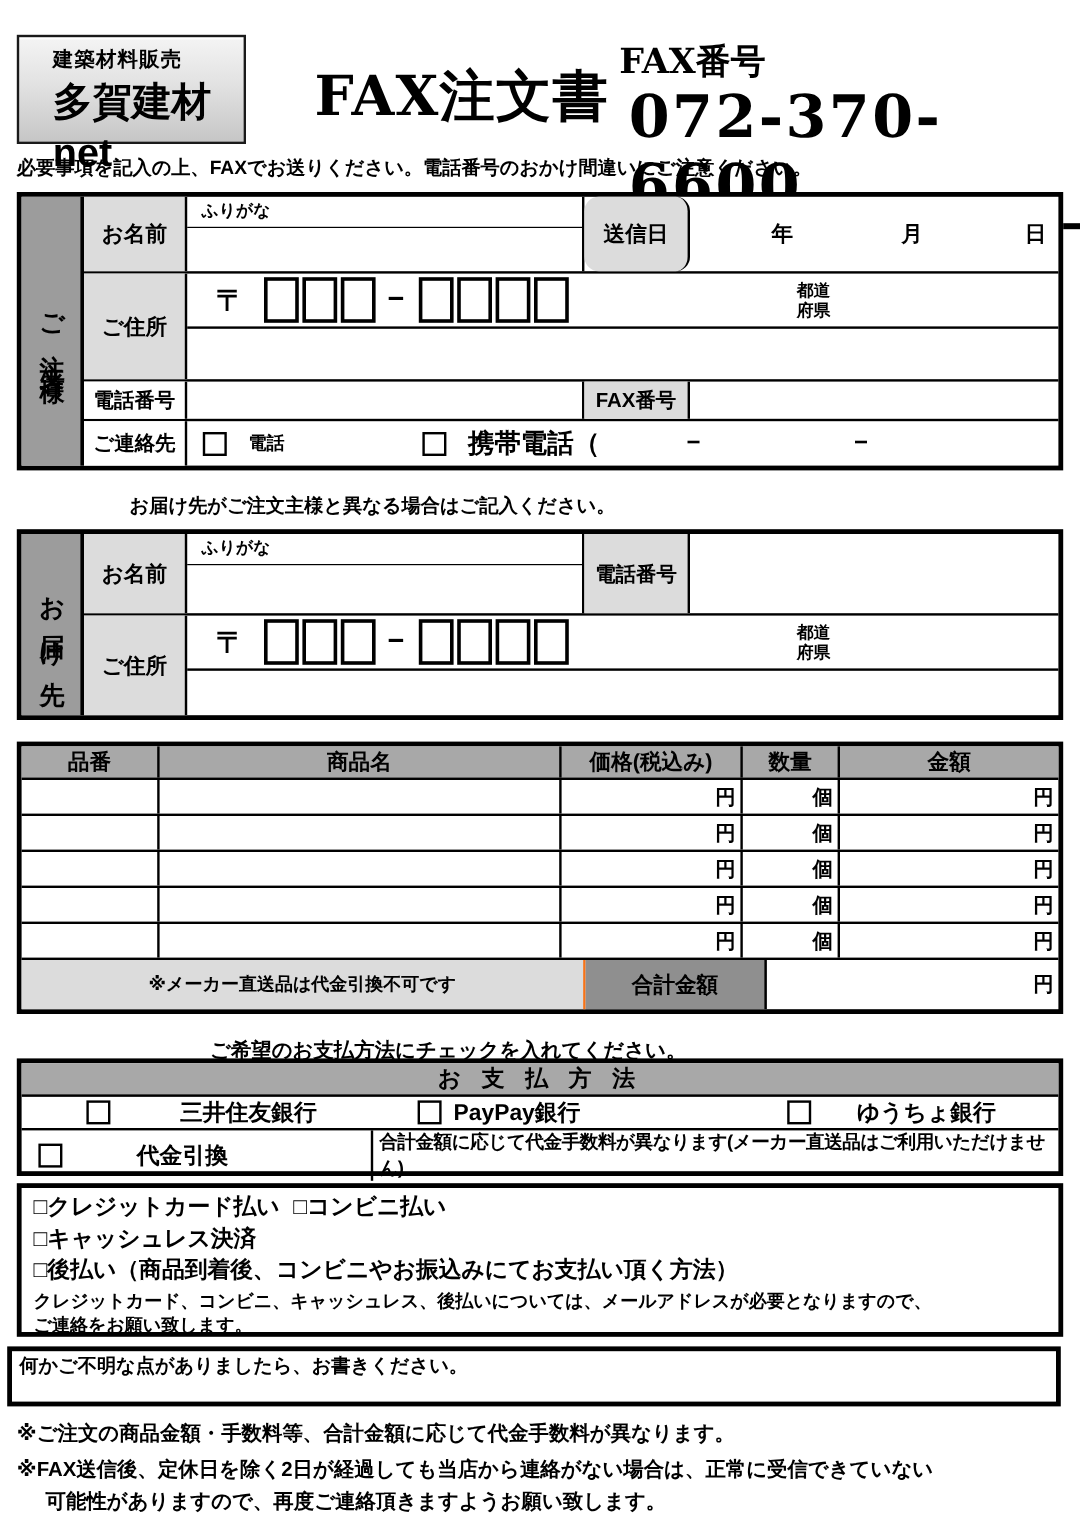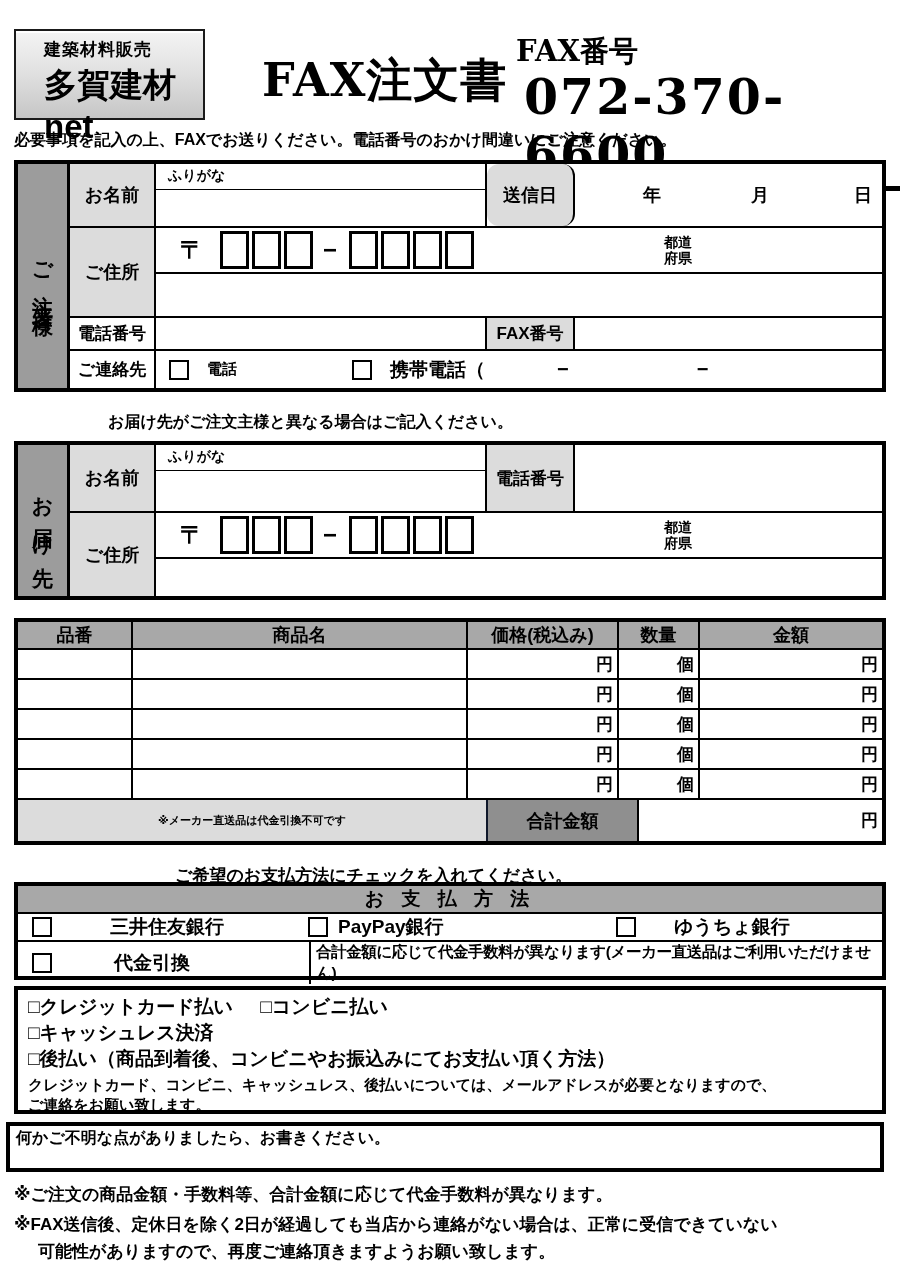--- a/index.html
+++ b/index.html
@@ -53,28 +53,28 @@
   
   .ihead { display:flex; height:28px; border-bottom:2px solid #000; background:#a8a8a8; }
   .ihead > div { display:flex; align-items:center; justify-content:center; font-size:18px; font-weight:bold; border-right:2px solid #000; }
   .ihead > div:last-child { border-right:none; }
   .irow { display:flex; height:30px; border-bottom:2px solid #000; }
   .irow > div { border-right:2px solid #000; display:flex; align-items:center; justify-content:flex-end;
     font-size:17px; font-weight:bold; padding-right:4px; }
   .irow > div:last-child { border-right:none; }
   .c1 { width:115px; } .c2 { width:335px; } .c3 { width:151px; } .c4 { width:81px; } .c5 { flex:1; }
   .itotal { display:flex; flex:1; }
-  .itotal-note { width:470px; background:#dcdcdc; border-right:2px solid #0f172a; display:flex; align-items:center; justify-content:center; font-size:11px; font-weight:bold; }
+  .itotal-note { width:470px; background:#dcdcdc; border-right:2px solid #f97316; display:flex; align-items:center; justify-content:center; font-size:15px; font-weight:bold; }
   .itotal-lbl { width:151px; background:#8f8f8f; border-right:2px solid #000; display:flex; align-items:center; justify-content:center; font-size:18px; font-weight:bold; }
   .itotal-val { flex:1; display:flex; align-items:center; justify-content:flex-end; font-size:17px; font-weight:bold; padding-right:4px; }
 
   
   .pay-head { height:28px; background:#a8a8a8; border-bottom:2px solid #000; display:flex; align-items:center; justify-content:center; font-size:19px; font-weight:bold; letter-spacing:6px; }
   .bank-row { height:31px; border-bottom:2px solid #000; display:flex; align-items:center; }
-  .bank-g { display:flex; align-items:center; font-size:19px; font-weight:bold; }
+  .bank-g { display:flex; align-items:center; font-size:19px; font-weight:bold;padding-left:40px; }
   .cod-row { flex:1; display:flex; }
   .cod-left { width:293px; border-right:2px solid #000; display:flex; align-items:center; font-size:19px; font-weight:bold; }
   .cod-note { flex:1; display:flex; align-items:center; font-size:15.5px; font-weight:bold; padding-left:5px; letter-spacing:-0.4px; }
 
   
   .credit-box { left:14px; top:986px; width:872px; height:128px; border:4px solid #000; padding:4px 10px 0 10px; }
   .credit-line { font-size:19px; font-weight:bold; line-height:26px; }
   .credit-note { font-size:15px; font-weight:bold; line-height:20px; }
 
   
@@ -146,21 +146,21 @@
       <div class="cellR" style="width:331px;"></div>
       <div class="lbl" style="width:88px; font-size:17px;">FAX番号</div>
       <div class="blank"></div>
     </div>
 
     <div style="display:flex; flex:1; align-items:center;">
       <div class="lbl lblw" style="width:86px; font-size:17px; align-self:stretch;">ご連絡先</div>
       <span class="cb" style="margin-left:13px;"></span>
       <span class="b" style="font-size:15px; margin-left:18px;">電話</span>
       <span class="cb" style="margin-left:115px;"></span>
-      <span class="b" style="font-size:19px; margin-left:18px;">携帯電話（</span>
+      <span class="b" style="font-size:22px; margin-left:18px;">携帯電話（</span>
       <span class="b" style="font-size:20px; margin-left:72px;">−</span>
       <span class="b" style="font-size:20px; margin-left:128px;">−</span>
     </div>
   </div>
 </div>
 
 <div class="abs b" style="left:108px; top:412px; font-size:16px;">お届け先がご注文主様と異なる場合はご記入ください。</div>
 
 <div class="abs ftable" style="left:14px; top:441px; width:872px; height:159px;">
   <div class="vhead">
@@ -279,21 +279,21 @@
       <span class="cb" style="margin-left:14px;"></span>
       <span style="margin-left:62px;">代金引換</span>
     </div>
     <div class="cod-note">合計金額に応じて代金手数料が異なります(メーカー直送品はご利用いただけません)</div>
   </div>
 </div>
 
 <div class="abs credit-box">
   <div class="credit-line">
     <span>□クレジットカード払い</span>
-    <span style="margin-left:22px;">□コンビニ払い</span>
+    <span style="margin-left:6px;">□コンビニ払い</span>
   </div>
   <div class="credit-line">□キャッシュレス決済</div>
   <div class="credit-line">□後払い（商品到着後、コンビニやお振込みにてお支払い頂く方法）</div>
   <div class="credit-note" style="margin-top:3px;">クレジットカード、コンビニ、キャッシュレス、後払いについては、メールアドレスが必要となりますので、</div>
   <div class="credit-note">ご連絡をお願い致します。</div>
 </div>
 
 <div class="abs comments-box">
   <span>何かご不明な点がありましたら、お書きください。</span>
 </div>

